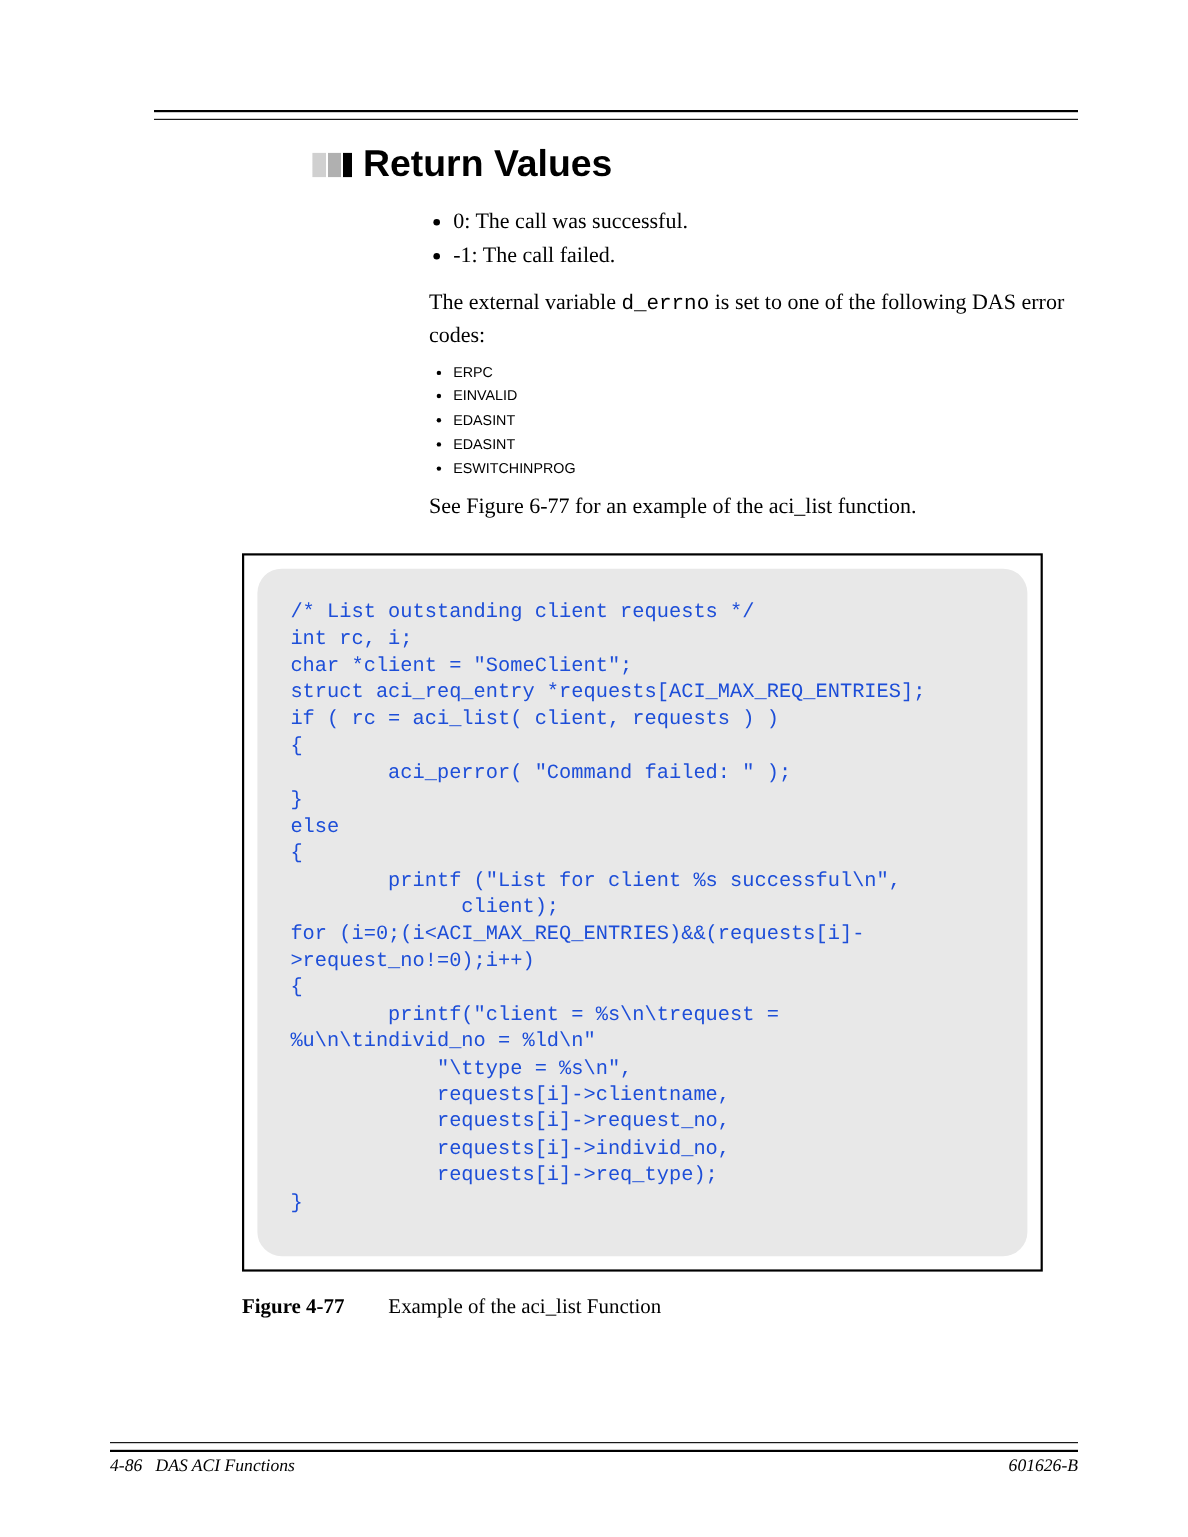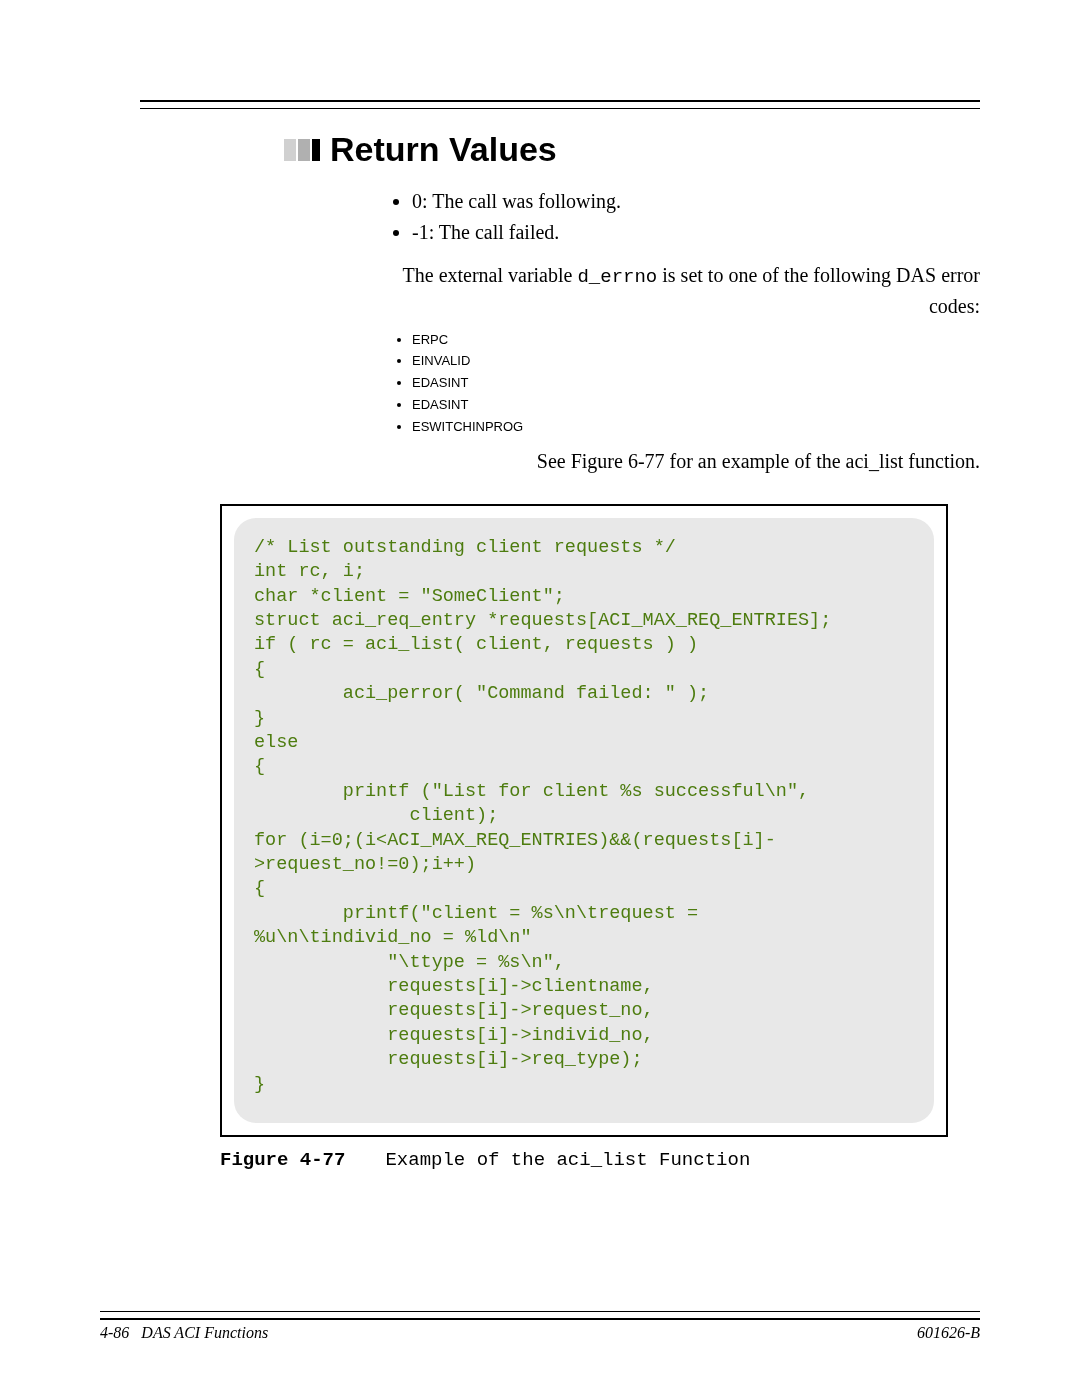--- a/index.html
+++ b/index.html
@@ -62,21 +62,20 @@
   }
   ul.top-list {
     margin: 0 0 14px 0;
     padding-left: 22px;
   }
   ul.top-list li {
     margin: 2px 0;
   }
   .para {
     margin: 10px 0;
-    text-align: right;
   }
   code.inline {
     font-family: "Courier New", Courier, monospace;
     font-size: 19px;
   }
   ul.code-list {
     margin: 6px 0 10px 0;
     padding-left: 22px;
   }
   ul.code-list li {
@@ -92,31 +91,30 @@
     border: 2px solid #000;
     padding: 12px;
     width: 700px;
   }
   .code-panel {
     background: #e8e8e8;
     border-radius: 22px;
     padding: 18px 20px 26px 20px;
   }
   pre.code-block {
-    margin: 0;
+    margin: 10px;
     font-family: "Courier New", Courier, monospace;
     font-size: 18.5px;
     line-height: 1.32;
     white-space: pre;
-    color: #4d7c0f;
+    color: #1d4ed8;
   }
   .figure-caption {
-    margin-top: 12px;
+    margin-top: 22px;
     font-size: 19px;
-    font-family: Liberation Mono, monospace;
   }
   .figure-caption .fignum {
     font-weight: bold;
     margin-right: 40px;
   }
   
   .footer {
     position: absolute;
     left: 100px;
     right: 100px;
@@ -146,21 +144,21 @@
 
   <div class="content">
 
     <div class="heading-row">
       <span class="heading-bullet"></span>
       <h1 class="section-heading">Return Values</h1>
     </div>
 
     <div class="body-area">
       <ul class="top-list">
-        <li>0: The call was following.</li>
+        <li>0: The call was successful.</li>
         <li>-1: The call failed.</li>
       </ul>
 
       <div class="para">
         <span>The external variable </span><code class="inline">d_errno</code><span> is set to one of the following DAS error codes:</span>
       </div>
 
       <ul class="code-list">
         <li>ERPC</li>
         <li>EINVALID</li>

